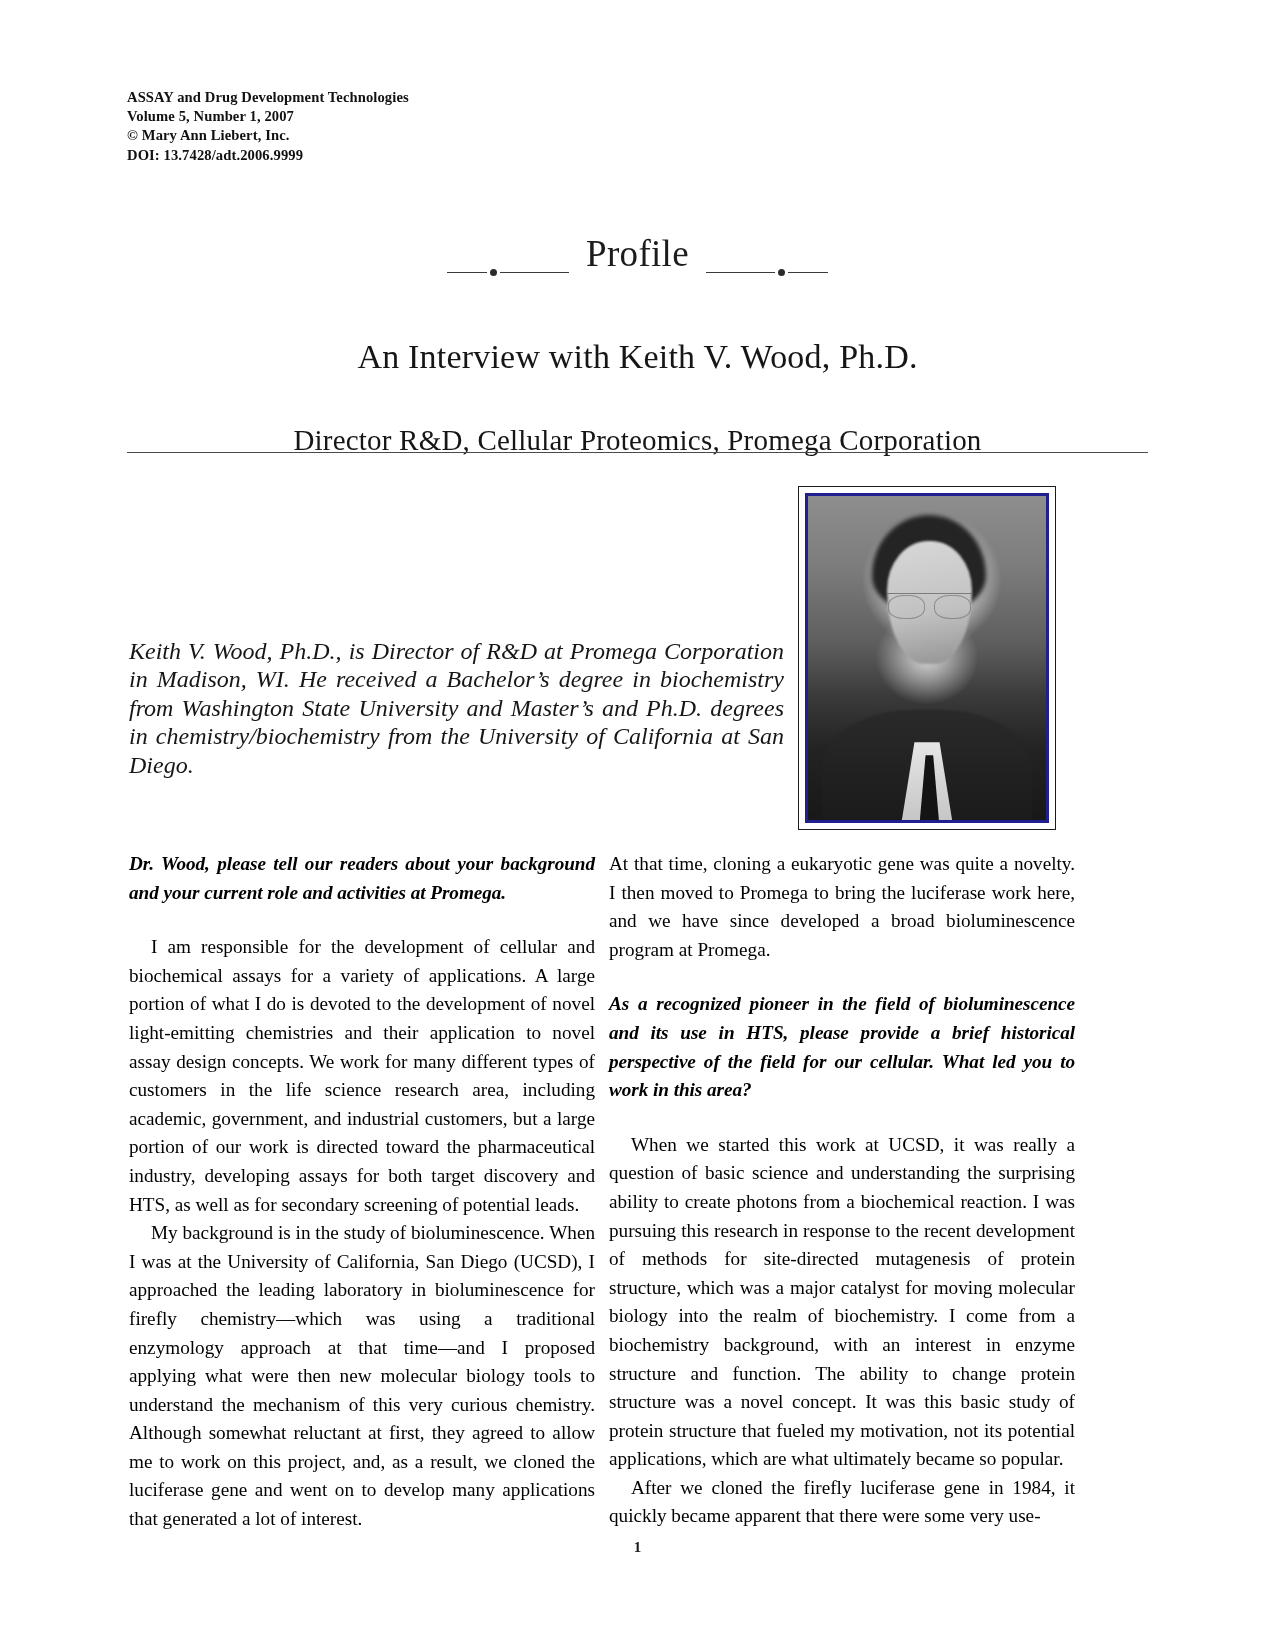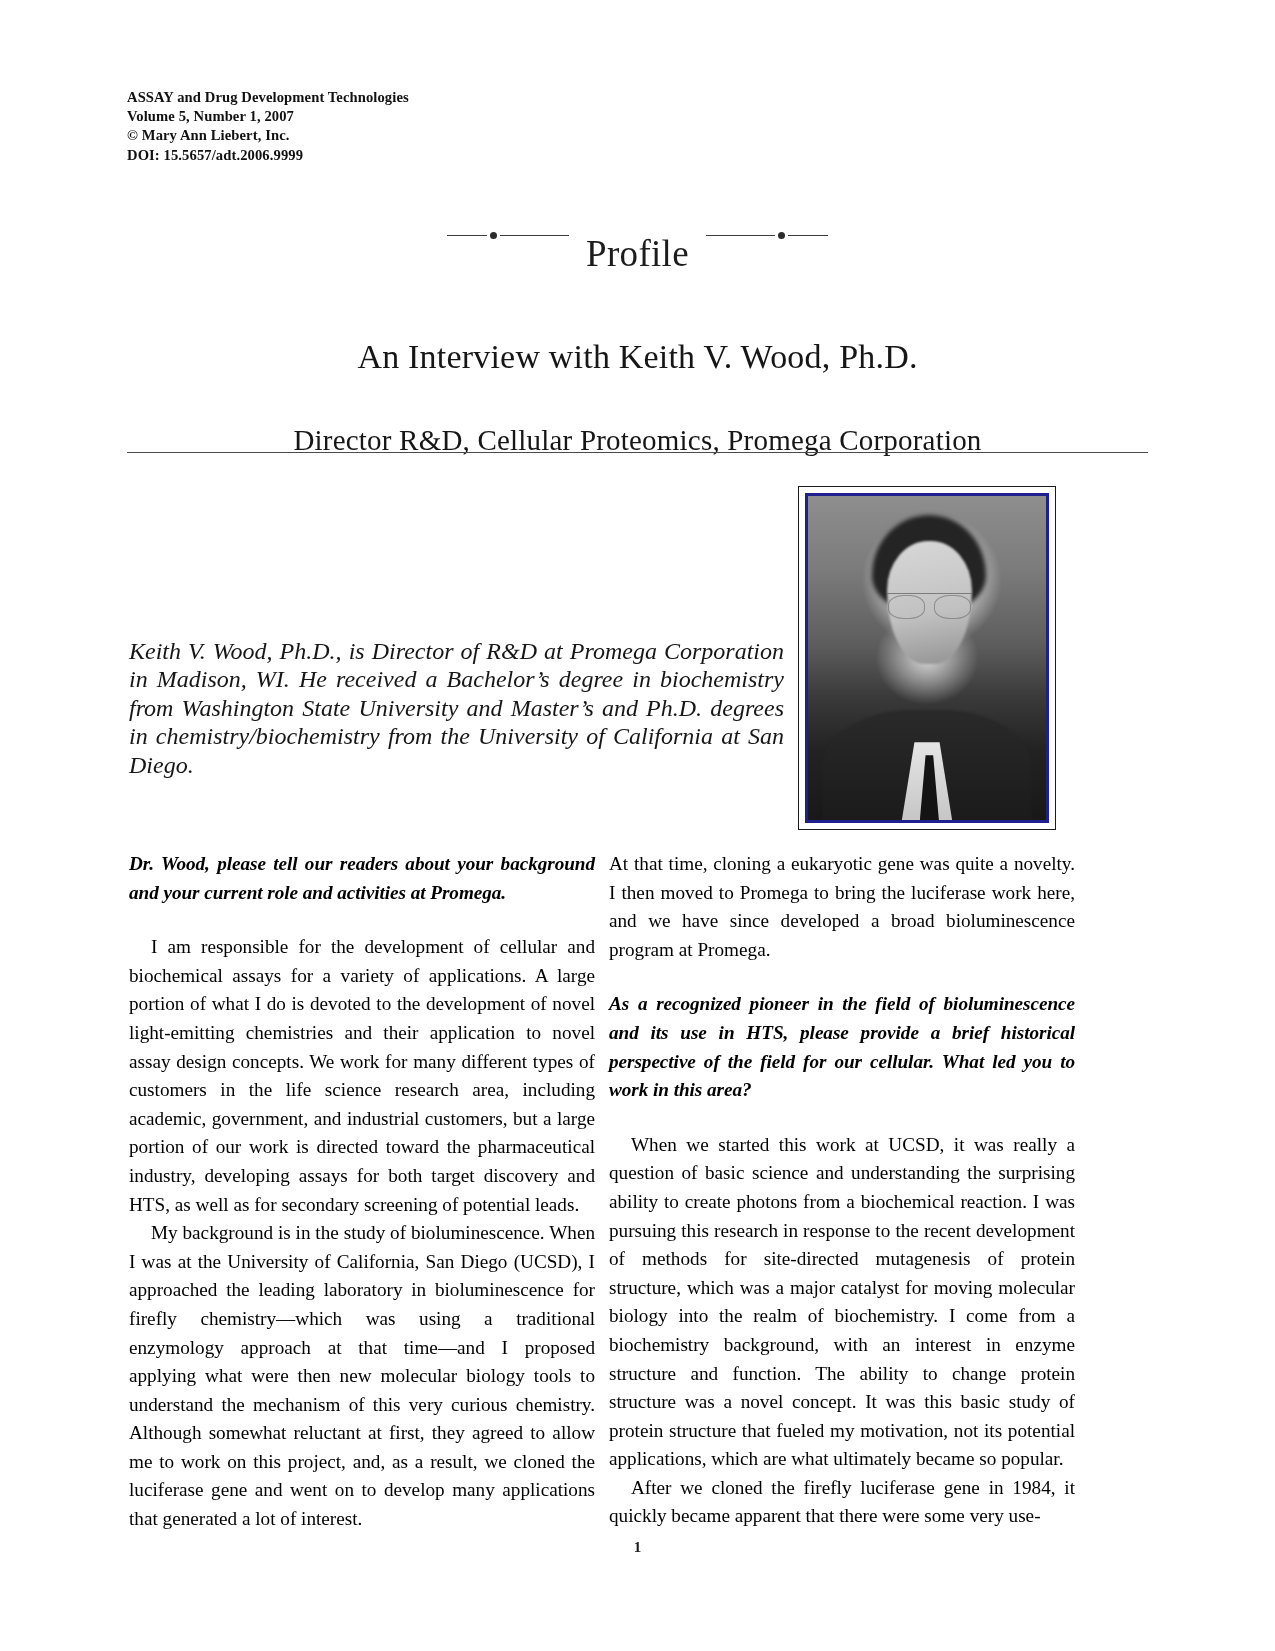--- a/index.html
+++ b/index.html
@@ -37,21 +37,21 @@
   }
   .masthead div { white-space: nowrap; }
 
   
   .profile-head {
     position: absolute;
     left: 0;
     top: 232px;
     width: 1275px;
     display: flex;
-    align-items: flex-start;
+    align-items: flex-end;
     justify-content: center;
     gap: 0;
   }
   .profile-rule {
     display: flex;
     align-items: center;
     width: 122px;
   }
   .profile-rule .seg-long {
     height: 1px;
@@ -262,21 +262,21 @@
 </style>
 </head>
 <body>
 
 <div class="page">
 
   <div class="masthead">
     <div>ASSAY and Drug Development Technologies</div>
     <div>Volume 5, Number 1, 2007</div>
     <div>© Mary Ann Liebert, Inc.</div>
-    <div>DOI: 15.5657/adt.2006.9999</div>
+    <div>DOI: 13.7428/adt.2006.9999</div>
   </div>
 
   <div class="profile-head">
     <span class="profile-rule">
       <span class="seg-short"></span>
         <span class="dot"></span>
         <span class="seg-long"></span>
     </span>
     <span class="profile-word">Profile</span>
     <span class="profile-rule">

